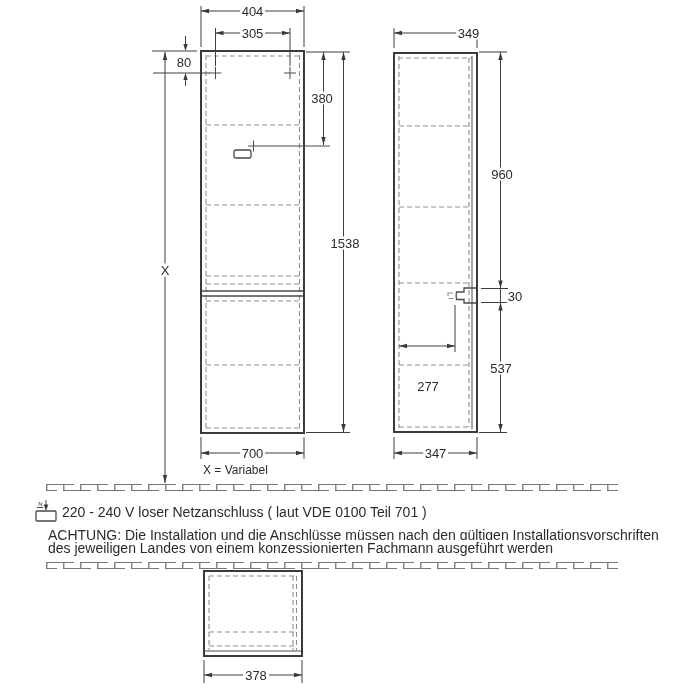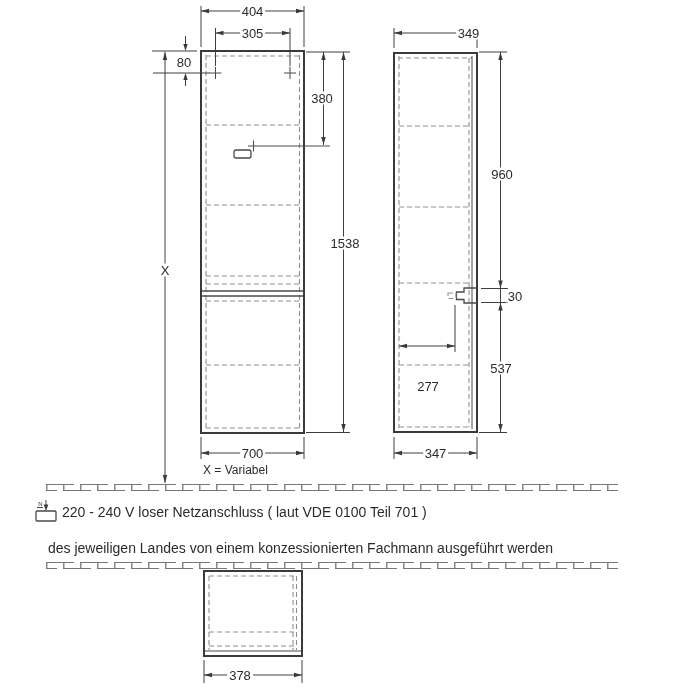--- a/index.html
+++ b/index.html
@@ -213,19 +213,20 @@
   <span class="lbl" style="left:252.5px;top:453px;">700</span>
   <span class="note small" style="left:203px;top:471px;">X = Variabel</span>
 
   <span class="lbl" style="left:435.5px;top:33px;margin-left:33px;">349</span>
   <span class="lbl" style="left:502px;top:174px;">960</span>
   <span class="lbl" style="left:515px;top:296px;">30</span>
   <span class="lbl" style="left:428px;top:346px;margin-top:40px;">277</span>
   <span class="lbl" style="left:501px;top:368px;">537</span>
   <span class="lbl" style="left:435.5px;top:453px;text-align:center;">347</span>
 
-  <span class="lbl" style="left:240px;top:675px;">378</span>
+  <span class="lbl" style="left:256px;top:675px;">378</span>
 
   <span class="lbl tiny" style="left:40.5px;top:504px;">N</span>
   <span class="note" style="left:62px;top:512px;">220 - 240 V loser Netzanschluss ( laut VDE 0100 Teil 701 )</span>
+  <span class="note" style="left:48px;top:534.5px;">ACHTUNG: Die Installation und die Anschlüsse müssen nach den gültigen Installationsvorschriften</span>
   <span class="note" style="left:48px;top:547.5px;">des jeweiligen Landes von einem konzessionierten Fachmann ausgeführt werden</span>
 
 </div>
 
 </body></html>

